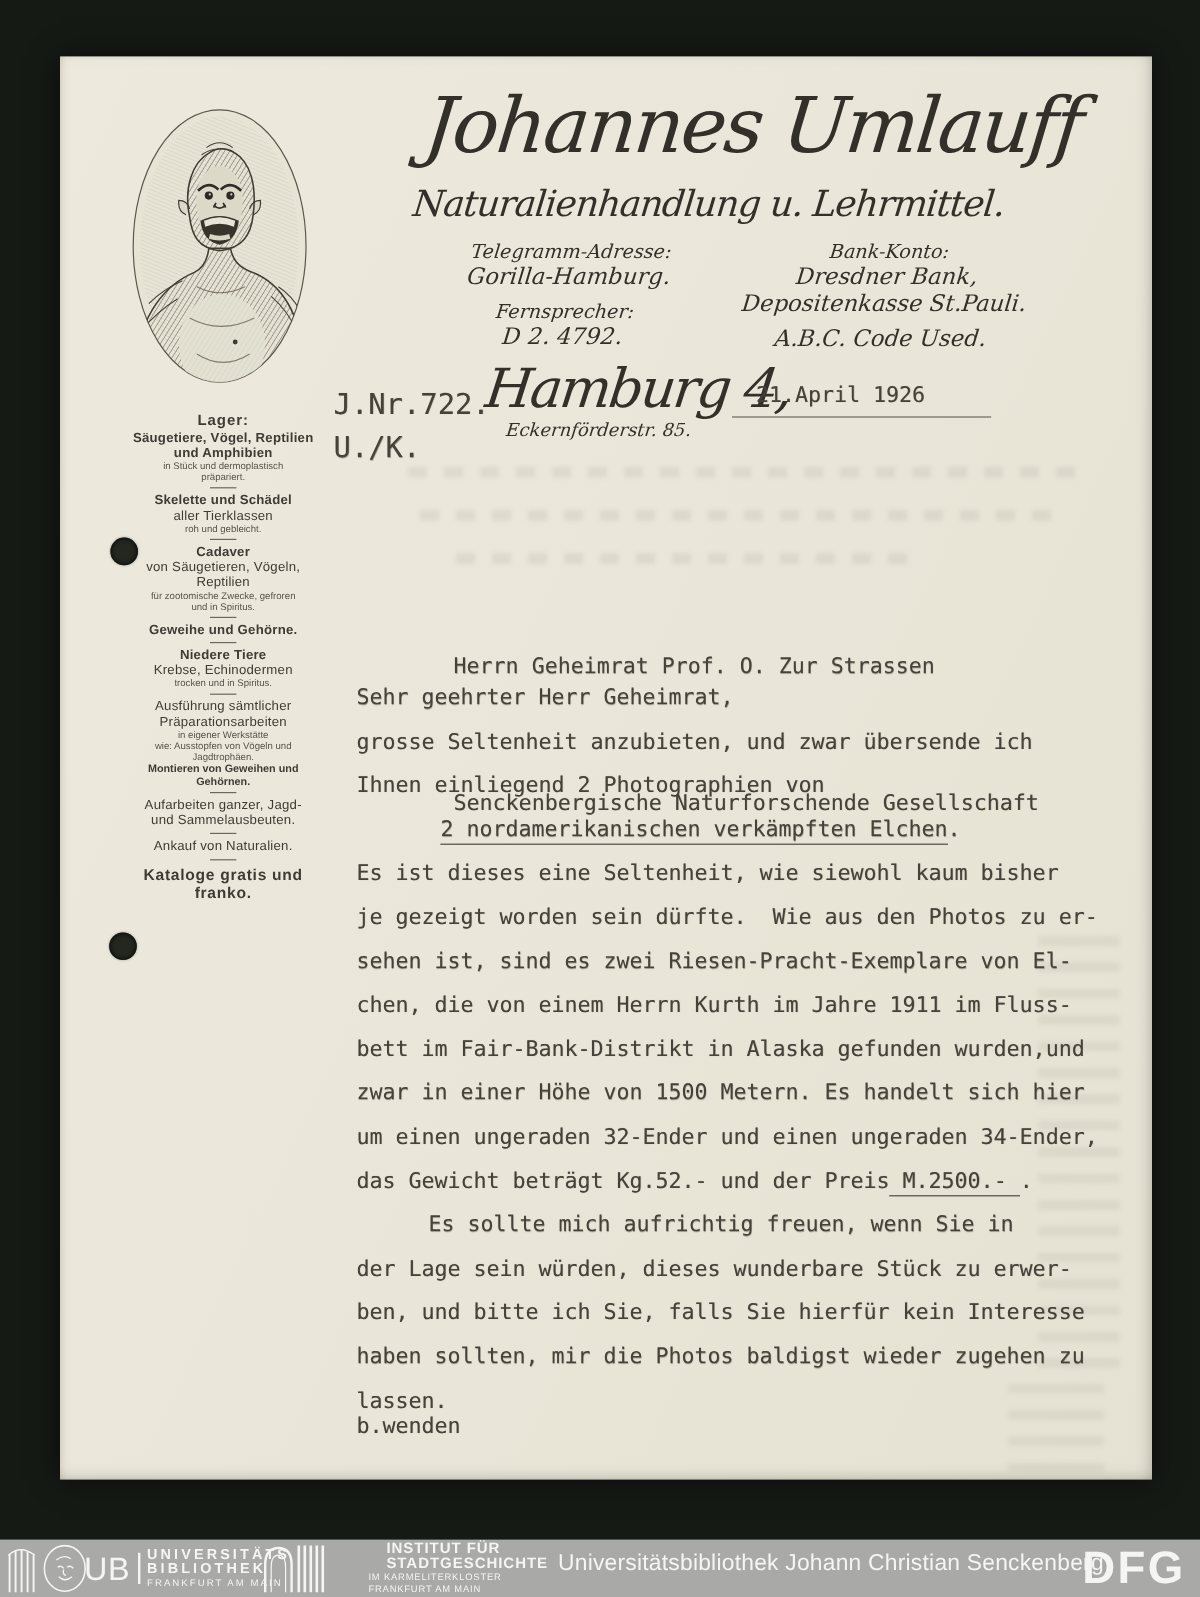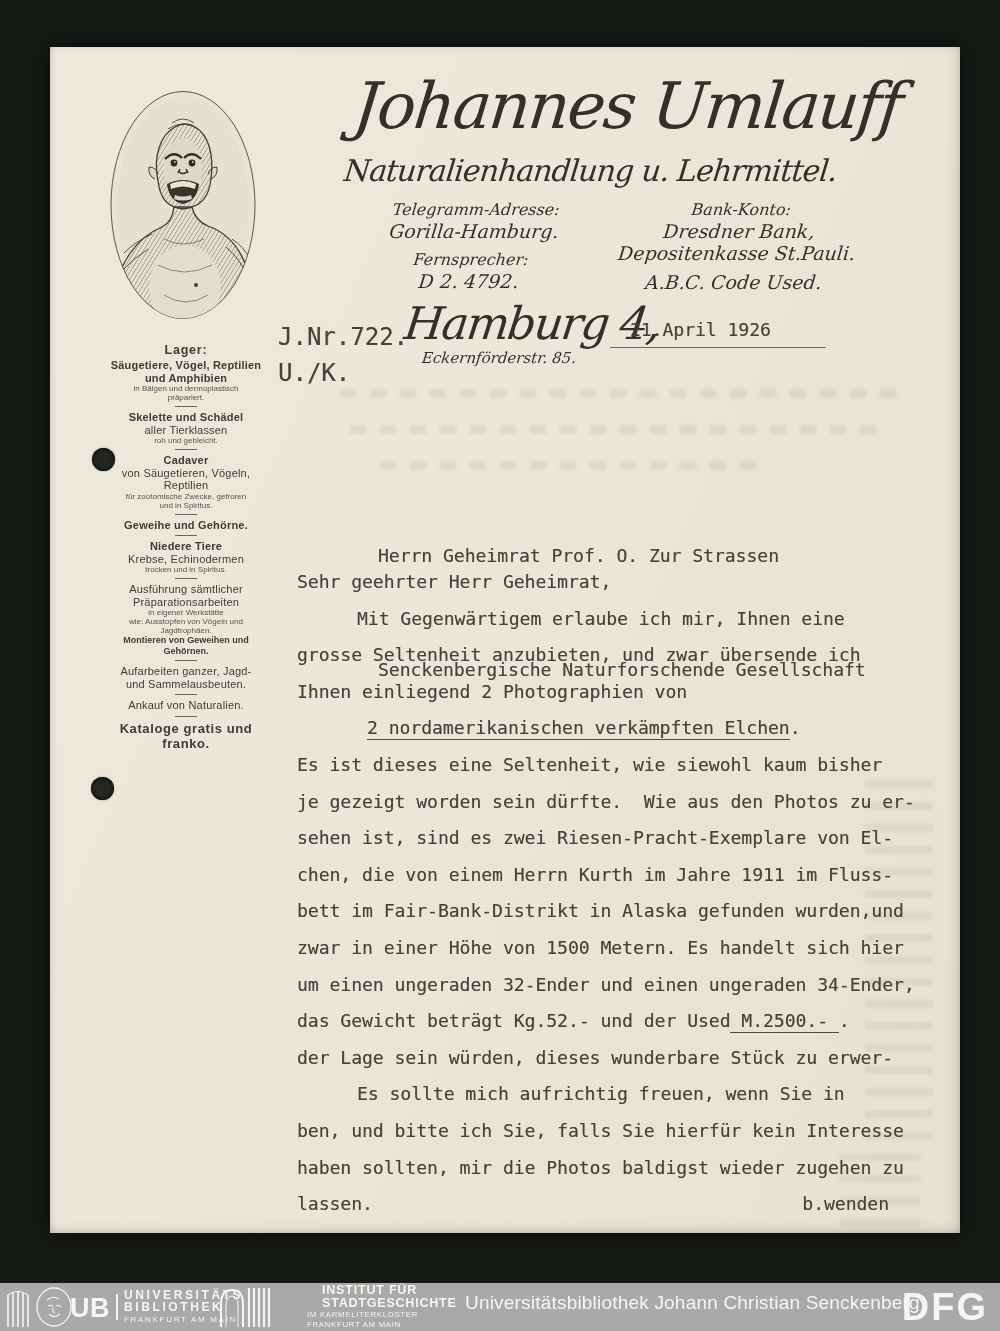--- a/index.html
+++ b/index.html
@@ -50,41 +50,41 @@
     border-bottom:1.4px solid #6b685e;padding:2px 0 7px 20px;}
   .tw-u{border-bottom:1.5px solid #4d4a41;padding-bottom:1px;}
 
   .recipient{position:absolute;left:328px;top:414px;font-size:18px;line-height:38px;white-space:pre;}
   .recipient .frankfurt{margin-left:309px;padding-right:30px;}
 
   .letter-body{position:absolute;left:247px;top:524px;width:640px;font-size:18px;}
   .tw-line{height:36.6px;white-space:pre;}
   .tw-line.ind1{padding-left:60px;}
   .tw-line.ind2{padding-left:70px;}
-  .tw-line.flex-line{display:flex;justify-content:space-between;padding-right:48px;}
+  .tw-line.flex-line{display:flex;justify-content:space-between;padding-right:48px;flex-direction:column;}
 
   
   .sidebar{position:absolute;left:50px;top:296px;width:172px;text-align:center;
     color:var(--sidebar-ink);font-family:"Liberation Sans",sans-serif;}
   .sb-title{font-size:12.5px;font-weight:bold;letter-spacing:.8px;margin-bottom:2px;}
   .sb-b{font-size:11px;font-weight:bold;line-height:12.5px;letter-spacing:.2px;}
   .sb-n{font-size:11px;line-height:12.5px;letter-spacing:.2px;}
   .sb-t{font-size:8px;line-height:9px;color:#56534b;}
   .sb-bs{font-size:9px;font-weight:bold;line-height:10.5px;}
   .sb-div{width:22px;border-top:1.2px solid #6b6860;margin:4px auto;}
   .sb-footer{font-size:13px;font-weight:bold;letter-spacing:.6px;margin-top:3px;}
 
   
   .gorilla-frame{position:absolute;left:58px;top:42px;width:150px;height:233px;}
 
   
   .footer-bar{position:absolute;left:0;top:1283px;width:1000px;height:48px;background:var(--footer-bar);
     display:flex;align-items:center;color:var(--footer-text);}
   .ub-group{position:absolute;left:6px;top:4px;display:flex;align-items:center;height:40px;}
-  .ub-abbr{font-size:27px;font-weight:bold;letter-spacing:.5px;margin:2px 2px 0 -14px;}
+  .ub-abbr{font-size:27px;font-weight:normal;letter-spacing:.5px;margin:2px 2px 0 -14px;}
   .ub-sep{width:2px;height:26px;background:var(--footer-text);margin:0 6px 0 4px;}
   .ub-text{display:flex;flex-direction:column;justify-content:space-between;line-height:12px;}
   .ub-l1,.ub-l2{font-size:12px;letter-spacing:2.6px;font-weight:bold;}
   .ub-l3{font-size:8px;letter-spacing:1.7px;margin-top:1px;}
   .inst-group{position:absolute;left:218px;top:4px;display:flex;align-items:center;height:40px;}
   .inst-text{margin-left:8px;display:flex;flex-direction:column;justify-content:center;}
   .inst-l1,.inst-l2{font-size:12.5px;font-weight:bold;letter-spacing:.8px;line-height:13px;padding-left:40px;}
   .inst-l3,.inst-l4{font-size:7.8px;letter-spacing:.7px;line-height:8.6px;margin-top:1px;padding-left:25px;}
   .footer-center{position:absolute;left:465px;top:0;height:40px;display:flex;align-items:center;
     font-size:19px;letter-spacing:.2px;}
@@ -159,21 +159,21 @@
     </div>
     <div class="script city-script">Hamburg 4,</div>
     <div class="script street-script">Eckernförderstr. 85.</div>
     <div class="tw date-line">21.April 1926</div>
 
     <div class="sidebar">
       <div class="sb-title">Lager:</div>
       <div id="sidebar-sections">
           <div class="sb-b">Säugetiere, Vögel, Reptilien</div>
           <div class="sb-b">und Amphibien</div>
-          <div class="sb-t">in Bälgen und dermoplastisch</div>
+          <div class="sb-t">in Stück und dermoplastisch</div>
           <div class="sb-t">präpariert.</div>
           <div class="sb-div"></div>
           <div class="sb-b">Skelette und Schädel</div>
           <div class="sb-n">aller Tierklassen</div>
           <div class="sb-t">roh und gebleicht.</div>
           <div class="sb-div"></div>
           <div class="sb-b">Cadaver</div>
           <div class="sb-n">von Säugetieren, Vögeln,</div>
           <div class="sb-n">Reptilien</div>
           <div class="sb-t">für zootomische Zwecke, gefroren</div>
@@ -211,34 +211,33 @@
     <div class="ghost vcol" style="left:815px;top:723px;width:68px;height:370px;"></div>
     <div class="ghost vcol" style="left:790px;top:1100px;width:80px;height:80px;"></div>
 
     <div class="tw recipient">
       <div>Herrn Geheimrat Prof. O. Zur Strassen</div>
       <div>Senckenbergische Naturforschende Gesellschaft</div>
     </div>
 
     <div class="tw letter-body" id="body-lines">
         <div class="tw-line"><span><span>Sehr geehrter Herr Geheimrat,</span></span></div>
-        <div class="tw-line ind1"><span><span>Mit Gegenwärtigem erlaube ich mir, Ihnen eine</span></span></div>
         <div class="tw-line"><span><span>grosse Seltenheit anzubieten, und zwar übersende ich</span></span></div>
         <div class="tw-line"><span><span>Ihnen einliegend 2 Photographien von</span></span></div>
         <div class="tw-line ind2"><span><span class="tw-u">2 nordamerikanischen verkämpften Elchen</span><span>.</span></span></div>
         <div class="tw-line"><span><span>Es ist dieses eine Seltenheit, wie siewohl kaum bisher</span></span></div>
         <div class="tw-line"><span><span>je gezeigt worden sein dürfte.  Wie aus den Photos zu er-</span></span></div>
         <div class="tw-line"><span><span>sehen ist, sind es zwei Riesen-Pracht-Exemplare von El-</span></span></div>
         <div class="tw-line"><span><span>chen, die von einem Herrn Kurth im Jahre 1911 im Fluss-</span></span></div>
         <div class="tw-line"><span><span>bett im Fair-Bank-Distrikt in Alaska gefunden wurden,und</span></span></div>
         <div class="tw-line"><span><span>zwar in einer Höhe von 1500 Metern. Es handelt sich hier</span></span></div>
         <div class="tw-line"><span><span>um einen ungeraden 32-Ender und einen ungeraden 34-Ender,</span></span></div>
-        <div class="tw-line"><span><span>das Gewicht beträgt Kg.52.- und der Used</span><span class="tw-u"> M.2500.- </span><span>.</span></span></div>
+        <div class="tw-line"><span><span>das Gewicht beträgt Kg.52.- und der Preis</span><span class="tw-u"> M.2500.- </span><span>.</span></span></div>
+        <div class="tw-line ind1"><span><span>Es sollte mich aufrichtig freuen, wenn Sie in</span></span></div>
         <div class="tw-line"><span><span>der Lage sein würden, dieses wunderbare Stück zu erwer-</span></span></div>
-        <div class="tw-line ind1"><span><span>Es sollte mich aufrichtig freuen, wenn Sie in</span></span></div>
         <div class="tw-line"><span><span>ben, und bitte ich Sie, falls Sie hierfür kein Interesse</span></span></div>
         <div class="tw-line"><span><span>haben sollten, mir die Photos baldigst wieder zugehen zu</span></span></div>
         <div class="tw-line flex-line"><span><span>lassen.</span></span><span>b.wenden</span></div>
       </div>
 
   </div>
 
   <div class="footer-bar">
 
     <div class="ub-group">

